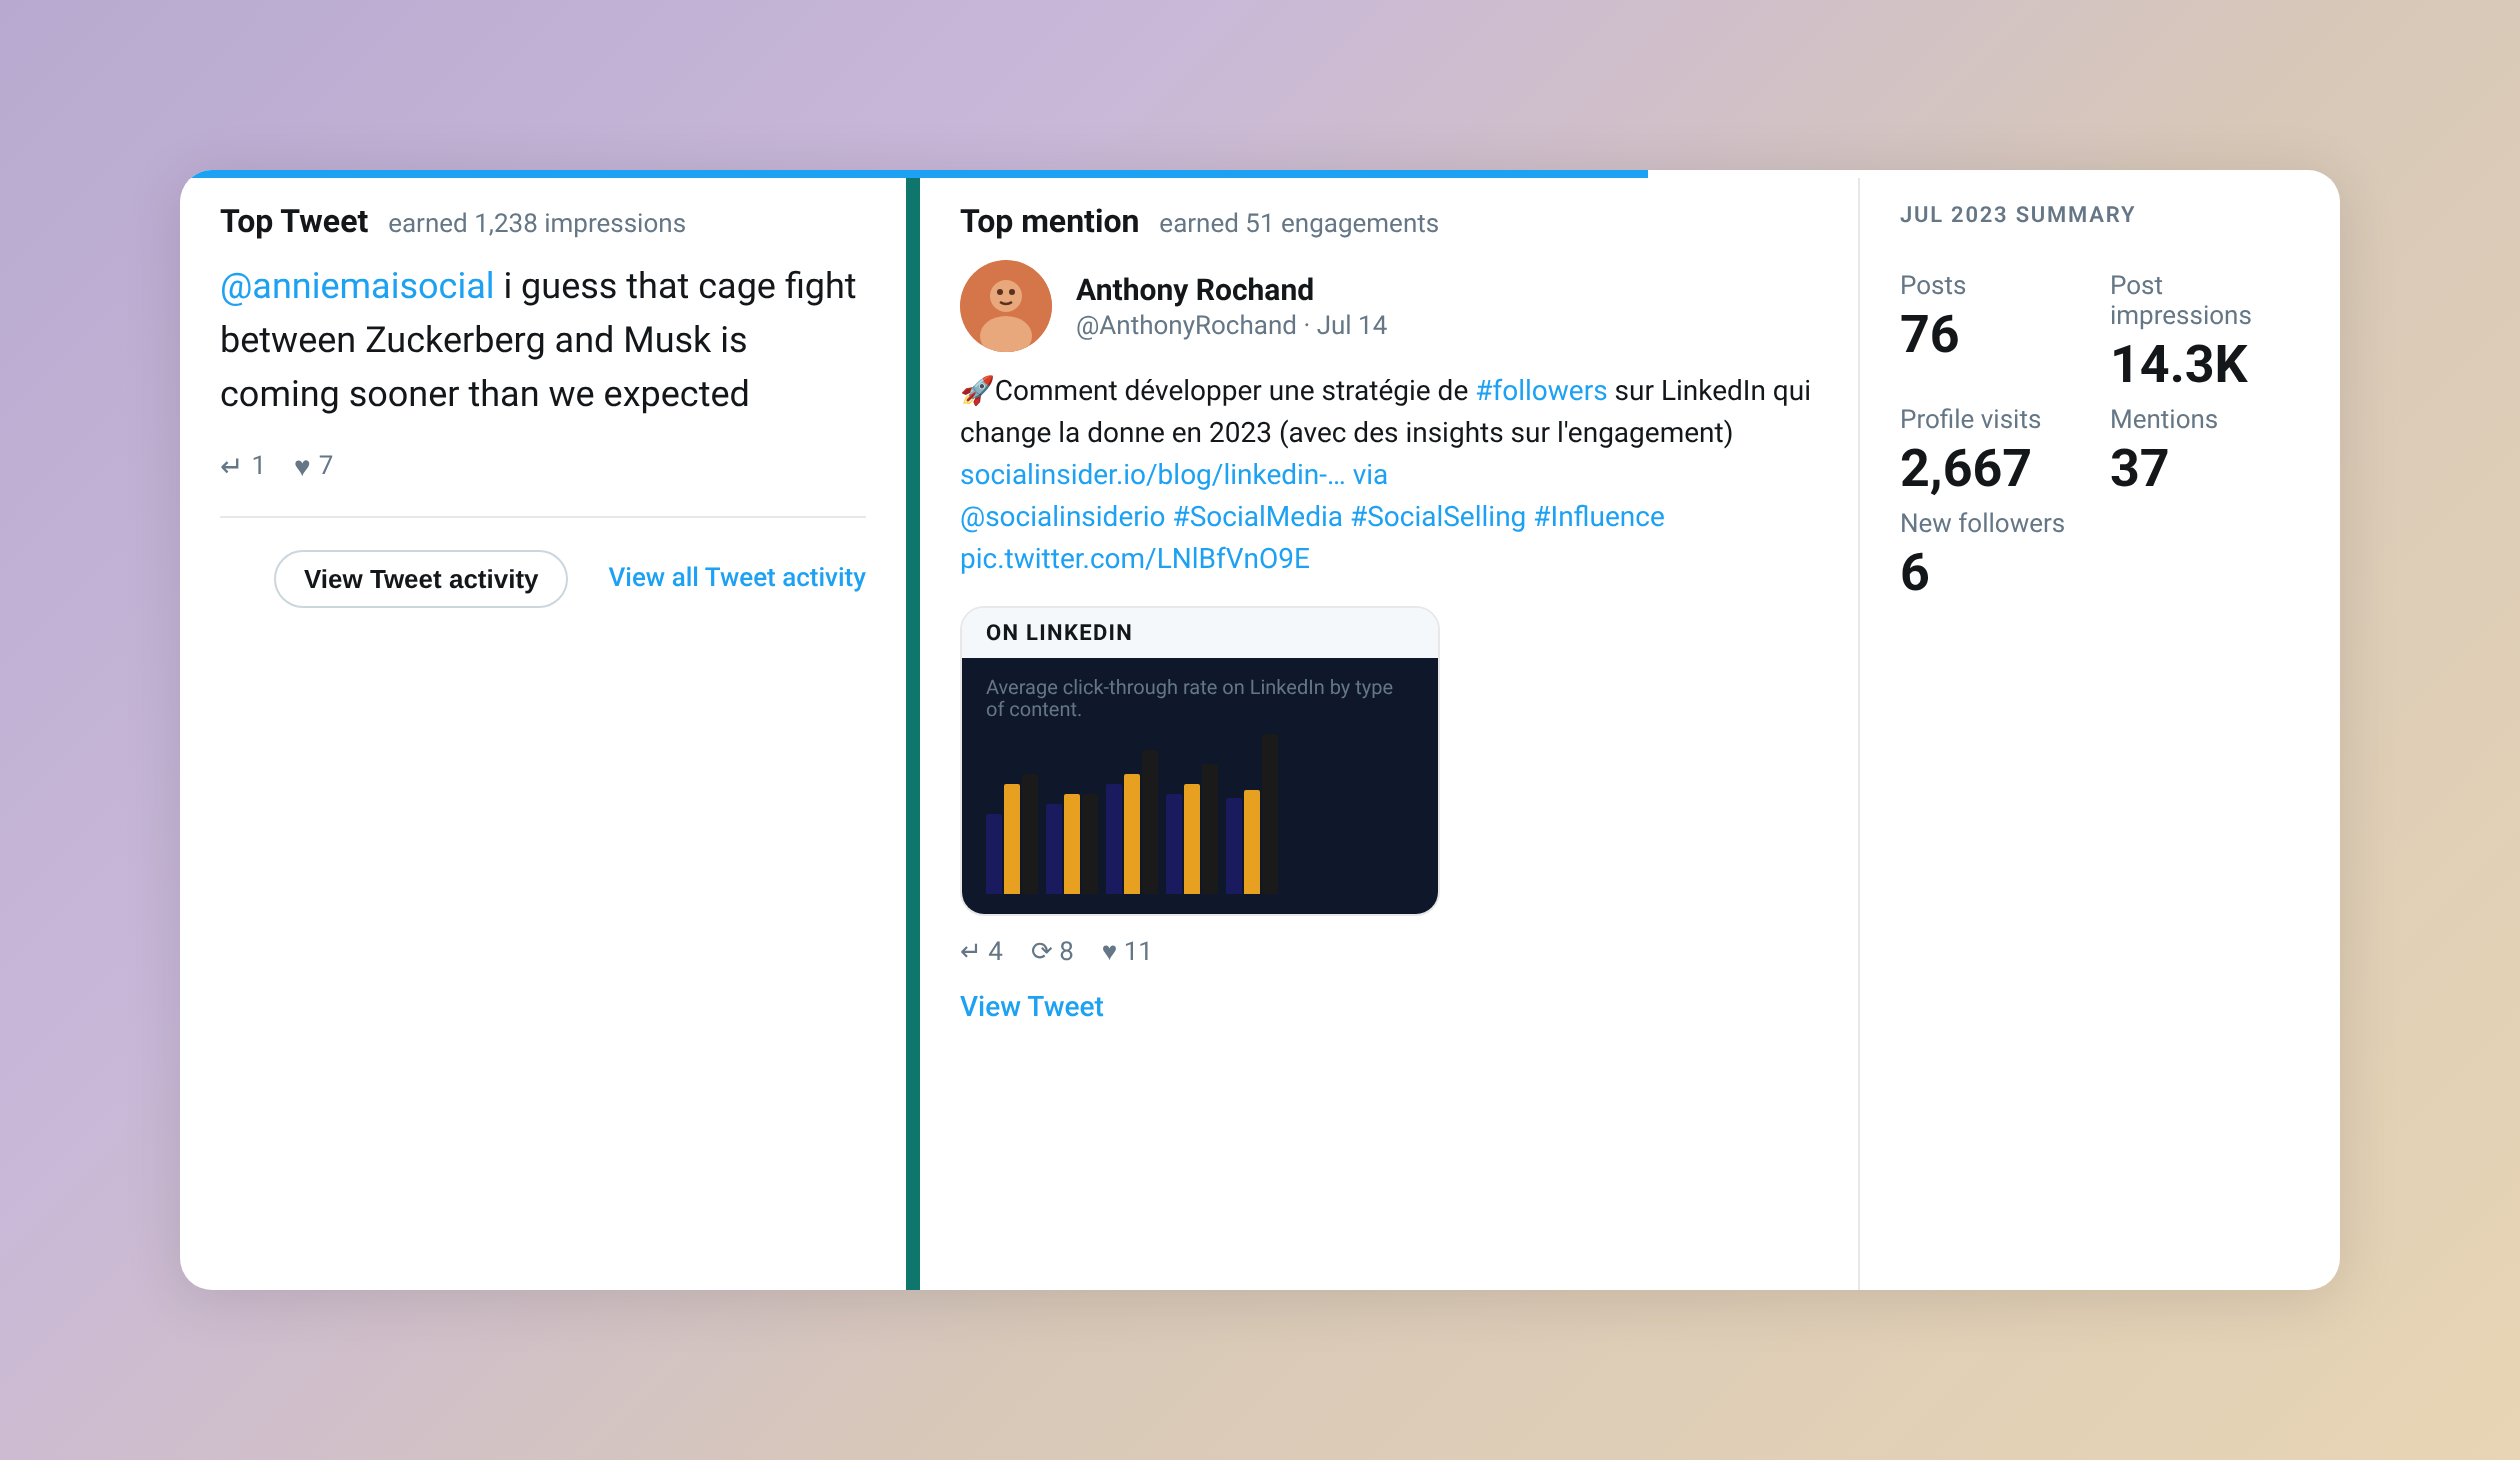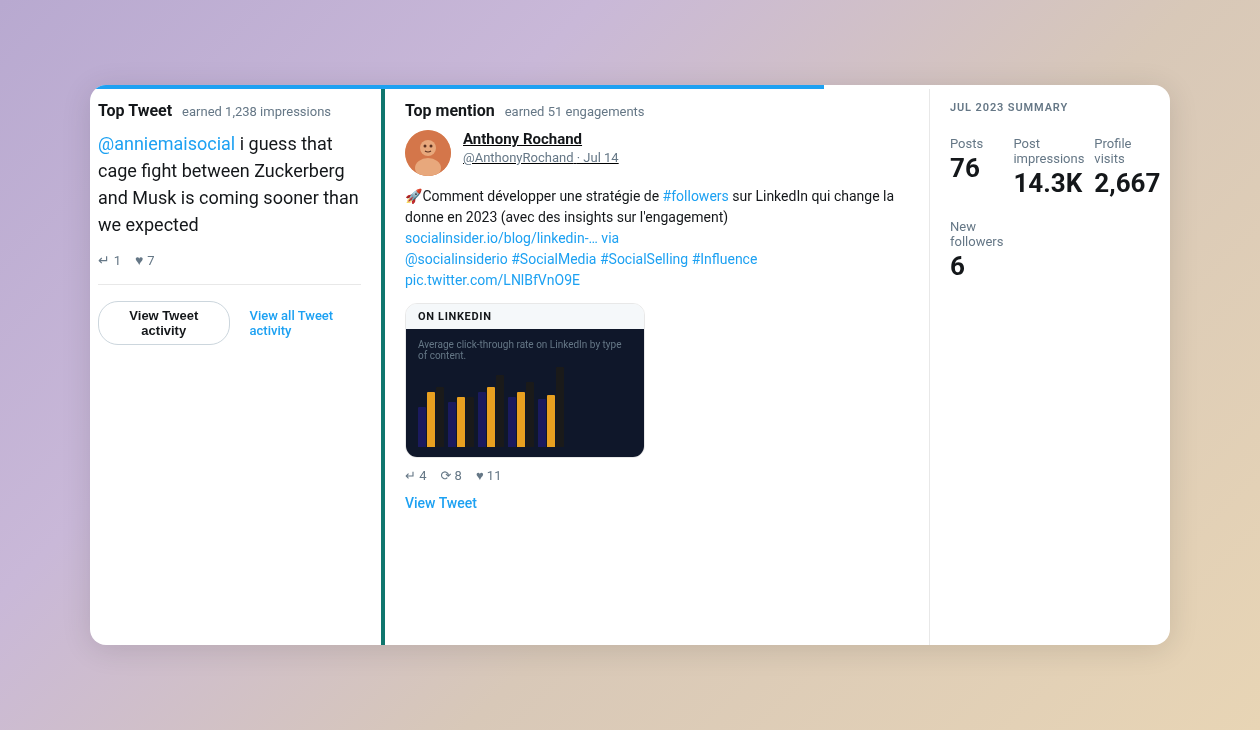--- a/index.html
+++ b/index.html
@@ -45,23 +45,23 @@
       text-transform: uppercase;
     }
 
     .card-body {
       display: flex;
       flex: 1;
     }
 
     
     .left-panel {
-      width: 295px;
-      border-right: 4px solid #0f766e;
-      padding: 12px 20px 20px 8px;
+      width: 370px;
+      border-right: 7px solid #0f766e;
+      padding: 12px 20px 20px 20px;
       flex-shrink: 0;
     }
 
     .section-title {
       font-size: 16px;
       font-weight: 700;
       color: #14171a;
       display: inline;
     }
 
@@ -127,24 +127,23 @@
     
     .middle-panel {
       flex: 1;
       padding: 12px 20px 20px 20px;
       border-right: 1px solid #e8e8e8;
       overflow-y: auto;
     }
 
     .mention-header {
       display: flex;
-      align-items: flex-start;
+      align-items: center;
       gap: 12px;
       margin-top: 10px;
-      text-decoration: underline;
     }
 
     .avatar {
       width: 46px;
       height: 46px;
       border-radius: 50%;
       background: linear-gradient(135deg, #e8a87c, #d4764a);
       flex-shrink: 0;
       overflow: hidden;
       display: flex;
@@ -256,22 +255,22 @@
       font-size: 11px;
       font-weight: 600;
       color: #657786;
       letter-spacing: 0.08em;
       text-transform: uppercase;
       margin-bottom: 22px;
     }
 
     .stats-grid {
       display: grid;
-      grid-template-columns: 1fr 1fr 1fr 1fr;
-      gap: 20px 10px;
+      grid-template-columns: 1fr 1fr;
+      gap: 4px 10px;
     }
 
     .stat-item {}
 
     .stat-label {
       font-size: 13px;
       color: #657786;
     }
 
     .stat-value {

